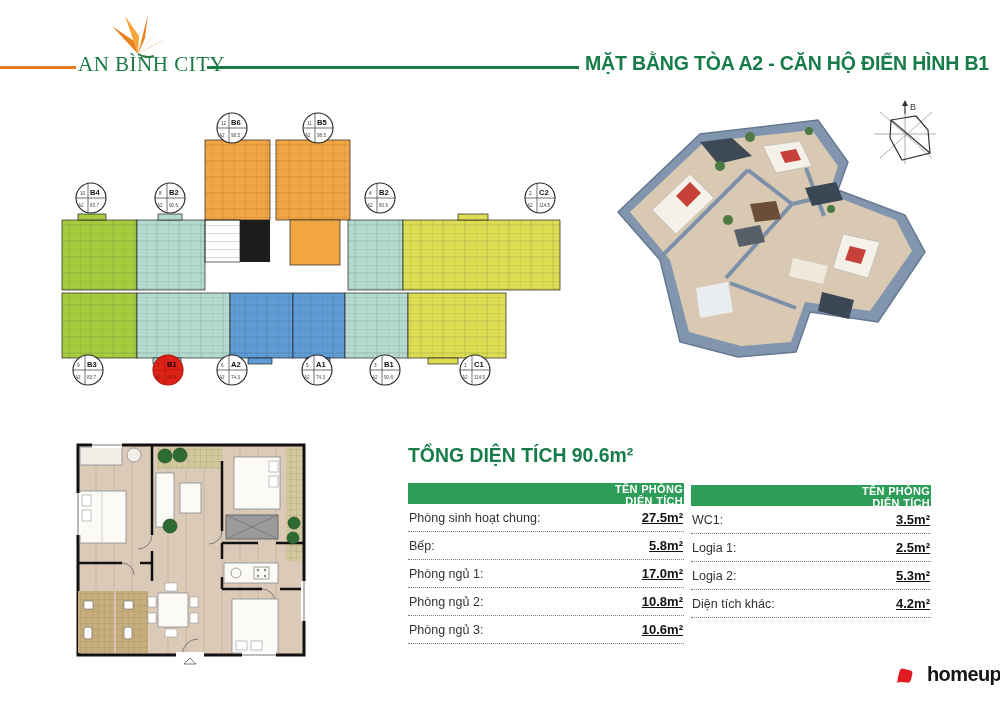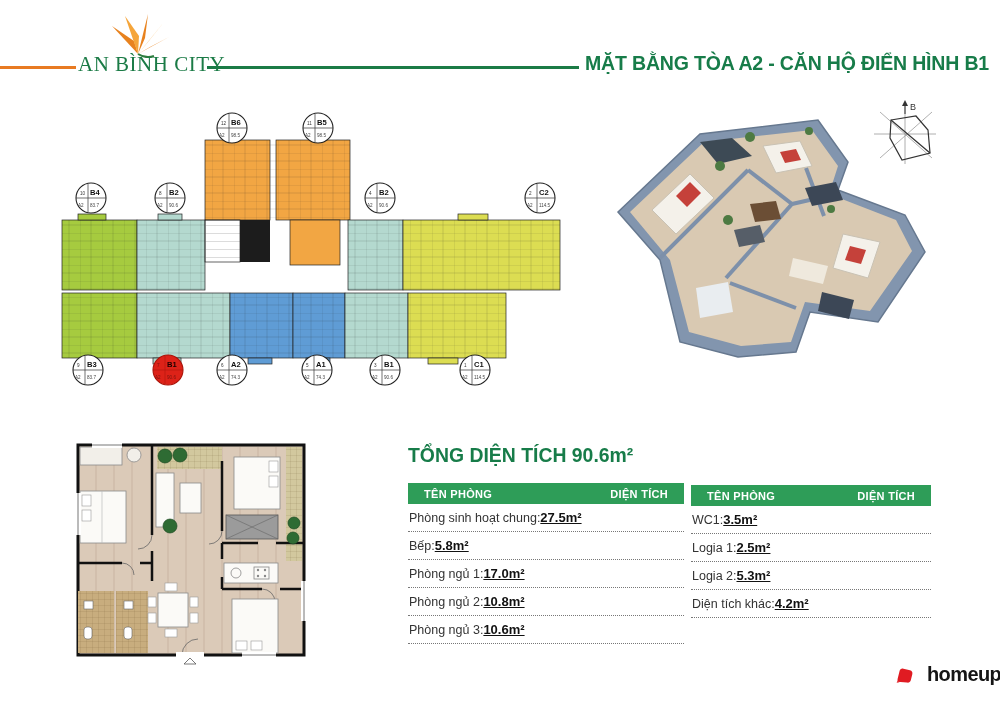--- a/index.html
+++ b/index.html
@@ -39,23 +39,23 @@
   .cp-b{font-size:9px;fill:#333;font-family:"Liberation Sans",sans-serif;}
   
   .plan2d{position:absolute;left:62px;top:431px;}
   
   .summary-title{position:absolute;left:408px;top:444px;font-size:20px;font-weight:bold;
         color:var(--c-title-green);white-space:nowrap;transform:scaleX(.97);transform-origin:left;}
   .table{position:absolute;}
   .table-left{left:408px;top:483px;width:276px;}
   .table-right{left:691px;top:485px;width:240px;}
   .t-head{height:21px;background:var(--c-table-header);color:#fff;display:flex;
-        justify-content:space-between;align-items:center;padding:0 16px;
-        font-size:11px;font-weight:bold;letter-spacing:.3px;}
-  .t-row{height:27px;display:flex;justify-content:flex-start;align-items:center;
+        justify-content:space-between;align-items:flex-end;padding:0 1px;
+        font-size:11px;font-weight:bold;letter-spacing:.3px;flex-direction:column;}
+  .t-row{height:27px;display:flex;justify-content:space-between;align-items:center;
         border-bottom:1px dotted #777;font-size:12.5px;color:#333;padding:0 1px;}
   .t-row .val{font-weight:bold;color:#111;font-size:13px;text-decoration:underline;}
   
   .homeup{position:absolute;left:896px;top:663px;display:flex;align-items:center;gap:13px;}
   .homeup-text{font-size:20px;font-weight:bold;color:#151515;letter-spacing:-.6px;}
 </style>
 </head>
 <body>
 
 <div class="page">

